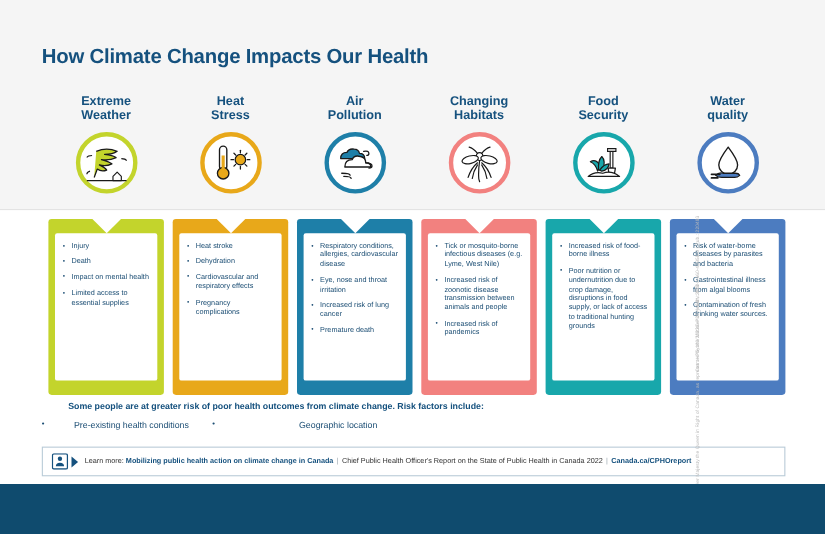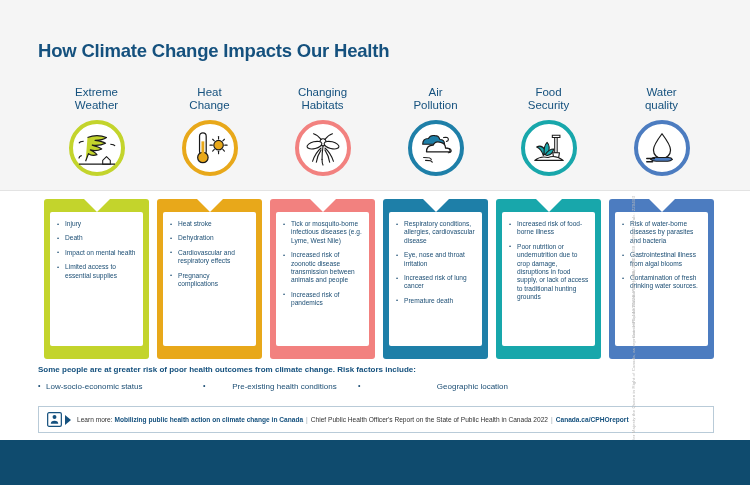--- a/index.html
+++ b/index.html
@@ -33,21 +33,21 @@
   }
 
   
   .columns {
     position:absolute; left:40px; top:86px; width:678px; height:275px;
     display:flex; gap:0;
   }
   .col { width:113px; position:relative; display:flex; flex-direction:column; align-items:center; }
 
   .col-title {
-    font-size:11.5px; font-weight:normal; color:#15517e;
+    font-size:11.5px; font-weight:bold; color:#15517e;
     text-align:center; line-height:13px; height:28px;
     white-space:pre-line;
   }
 
   .icon-ring {
     width:56px; height:56px; border-radius:50%;
     border:4px solid #000; background:#ffffff;
     display:flex; align-items:center; justify-content:center;
     margin-top:6px; position:relative; z-index:4;
   }
@@ -78,21 +78,21 @@
     position:relative; padding-left:9px; margin-bottom:6px;
   }
   .card li:before {
     content:"\2022"; position:absolute; left:1px; top:-0.5px;
     font-size:6px; color:#1c4e74;
   }
 
   
   #risk-wrap { position:absolute; left:38px; top:365px; width:676px; }
   #risk-heading {
-    font-size:8px; font-weight:bold; color:#15517e; margin-bottom:8px;
+    font-size:8px; font-weight:bold; color:#15517e; margin-bottom:8px;margin-left:24px;
   }
   #risk-list { display:flex; }
   #risk-list .rf {
     font-size:8px; color:#1c4e74; position:relative; padding-left:8px;
   }
   #risk-list .rf:before {
     content:"\2022"; position:absolute; left:0; top:-0.5px; font-size:7px;
   }
   .rf0 { width:165px; }
   .rf1 { width:175px; }
@@ -174,21 +174,21 @@
           <li>Injury</li>
           <li>Death</li>
           <li>Impact on mental health</li>
           <li>Limited access to essential supplies</li>
         </ul>
       </div>
     </div>
 
     <div class="col">
       <div class="col-title">Heat
-Change</div>
+Stress</div>
       <div class="icon-ring" style="border-color:#e8a81a">
         <svg width="38" height="38" viewBox="0 0 40 40">
           <rect x="9" y="4" width="7" height="23" rx="3.5" fill="#fff" stroke="#1a1a1a" stroke-width="1.3"></rect>
           <circle cx="12.5" cy="30" r="5.5" fill="#e8a81a" stroke="#1a1a1a" stroke-width="1.3"></circle>
           <rect x="11" y="13" width="3" height="16" fill="#e8a81a"></rect>
           <circle cx="29" cy="17" r="5" fill="#e8a81a" stroke="#1a1a1a" stroke-width="1.2"></circle>
           <g stroke="#1a1a1a" stroke-width="1.2" stroke-linecap="round">
             <line x1="29" y1="8" x2="29" y2="10.5"></line>
             <line x1="29" y1="23.5" x2="29" y2="26"></line>
             <line x1="20" y1="17" x2="22.5" y2="17"></line>
@@ -206,20 +206,47 @@
         <ul>
           <li>Heat stroke</li>
           <li>Dehydration</li>
           <li>Cardiovascular and respiratory effects</li>
           <li>Pregnancy complications</li>
         </ul>
       </div>
     </div>
 
     <div class="col">
+      <div class="col-title">Air
+Pollution</div>
+      <div class="icon-ring" style="border-color:#1e7fa8">
+        <svg width="38" height="38" viewBox="0 0 40 40">
+          <path d="M6 16 q0 -6 6 -6 q2 -4 7 -3 q4 0 5 4 q5 0 5 5z" fill="#1e7fa8" stroke="#1a1a1a" stroke-width="1.2" stroke-linejoin="round"></path>
+          <path d="M10 24 q0 -7 7 -7 q2 -5 8 -3 q5 1 5 6 q5 0 5 4z" fill="#fff" stroke="#1a1a1a" stroke-width="1.3" stroke-linejoin="round"></path>
+          <g stroke="#1a1a1a" stroke-width="1.2" fill="none" stroke-linecap="round">
+            <path d="M28 9 q5 -1 5 2 q0 2 -2 2"></path>
+            <path d="M30 20 q6 0 6 3 q0 2 -3 2"></path>
+            <path d="M7 30 q8 0 8 2"></path>
+            <path d="M9 33 q7 0 7 2"></path>
+          </g>
+        </svg>
+      </div>
+      <div class="panel" style="background:#1e7fa8"></div>
+      <div class="notch"></div>
+      <div class="card">
+        <ul>
+          <li>Respiratory conditions, allergies, cardiovascular disease</li>
+          <li>Eye, nose and throat irritation</li>
+          <li>Increased risk of lung cancer</li>
+          <li>Premature death</li>
+        </ul>
+      </div>
+    </div>
+
+    <div class="col">
       <div class="col-title">Changing
 Habitats</div>
       <div class="icon-ring" style="border-color:#f2817f">
         <svg width="38" height="38" viewBox="0 0 40 40">
           <g stroke="#1a1a1a" stroke-width="1.15" fill="none" stroke-linecap="round">
             <ellipse cx="20" cy="14" rx="3.2" ry="3.8" fill="#fff"></ellipse>
             <path d="M20 18 q-1 7 -1 14"></path>
             <path d="M19 32 q0 4 1 6"></path>
             <ellipse cx="11" cy="17" rx="8" ry="3.6" transform="rotate(-14 11 17)" fill="#fff"></ellipse>
             <ellipse cx="29" cy="17" rx="8" ry="3.6" transform="rotate(14 29 17)" fill="#fff"></ellipse>
@@ -237,47 +264,20 @@
       <div class="card">
         <ul>
           <li>Tick or mosquito-borne infectious diseases (e.g. Lyme, West Nile)</li>
           <li>Increased risk of zoonotic disease transmission between animals and people</li>
           <li>Increased risk of pandemics</li>
         </ul>
       </div>
     </div>
 
     <div class="col">
-      <div class="col-title">Air
-Pollution</div>
-      <div class="icon-ring" style="border-color:#1e7fa8">
-        <svg width="38" height="38" viewBox="0 0 40 40">
-          <path d="M6 16 q0 -6 6 -6 q2 -4 7 -3 q4 0 5 4 q5 0 5 5z" fill="#1e7fa8" stroke="#1a1a1a" stroke-width="1.2" stroke-linejoin="round"></path>
-          <path d="M10 24 q0 -7 7 -7 q2 -5 8 -3 q5 1 5 6 q5 0 5 4z" fill="#fff" stroke="#1a1a1a" stroke-width="1.3" stroke-linejoin="round"></path>
-          <g stroke="#1a1a1a" stroke-width="1.2" fill="none" stroke-linecap="round">
-            <path d="M28 9 q5 -1 5 2 q0 2 -2 2"></path>
-            <path d="M30 20 q6 0 6 3 q0 2 -3 2"></path>
-            <path d="M7 30 q8 0 8 2"></path>
-            <path d="M9 33 q7 0 7 2"></path>
-          </g>
-        </svg>
-      </div>
-      <div class="panel" style="background:#1e7fa8"></div>
-      <div class="notch"></div>
-      <div class="card">
-        <ul>
-          <li>Respiratory conditions, allergies, cardiovascular disease</li>
-          <li>Eye, nose and throat irritation</li>
-          <li>Increased risk of lung cancer</li>
-          <li>Premature death</li>
-        </ul>
-      </div>
-    </div>
-
-    <div class="col">
       <div class="col-title">Food
 Security</div>
       <div class="icon-ring" style="border-color:#18a7ab">
         <svg width="38" height="38" viewBox="0 0 40 40">
           <path d="M14 28 q-2 -7 -7 -9 q5 -3 9 3z" fill="#18a7ab" stroke="#1a1a1a" stroke-width="1.1" stroke-linejoin="round"></path>
           <path d="M15 27 q-1 -9 3 -13 q4 4 1 13z" fill="#18a7ab" stroke="#1a1a1a" stroke-width="1.1" stroke-linejoin="round"></path>
           <path d="M16 27 q4 -6 9 -6 q-1 6 -7 7z" fill="#18a7ab" stroke="#1a1a1a" stroke-width="1.1" stroke-linejoin="round"></path>
           <rect x="26" y="8" width="2.6" height="17" fill="#fff" stroke="#1a1a1a" stroke-width="1.1"></rect>
           <path d="M23.5 6.5 h8 v2.5 h-8z" fill="#fff" stroke="#1a1a1a" stroke-width="1.1"></path>
           <path d="M24 25 h7 l-1 6 q-2.5 2 -5 0z" fill="#fff" stroke="#1a1a1a" stroke-width="1.2" stroke-linejoin="round"></path>
@@ -314,21 +314,20 @@
           <li>Contamination of fresh drinking water sources.</li>
         </ul>
       </div>
     </div>
 
   </div>
 
   <div id="risk-wrap">
     <div id="risk-heading">Some people are at greater risk of poor health outcomes from climate change.  Risk factors include:</div>
     <div id="risk-list">
-      <div class="rf rf0">Low-socio-economic status</div>
       <div class="rf rf2">Pre-existing health conditions</div>
       <div class="rf rf3">Geographic location</div>
     </div>
   </div>
 
   <div id="learnbar">
     <div id="learn-icon">
       <svg width="15" height="15" viewBox="0 0 16 16">
         <rect x="0.7" y="0.7" width="14.6" height="14.6" rx="1.5" fill="none" stroke="#15517e" stroke-width="1.3"></rect>
         <circle cx="8" cy="5.4" r="2.1" fill="#15517e"></circle>

